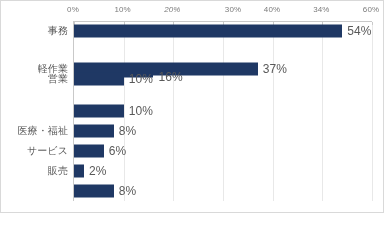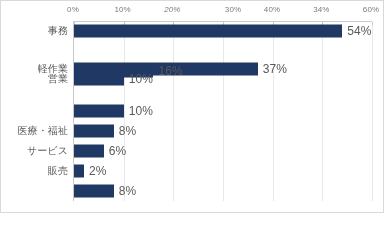--- a/index.html
+++ b/index.html
@@ -145,21 +145,21 @@
         <div class="bar" style="width: 268.2px; background: rgb(31, 56, 100);"></div>
         <div class="value-label" style="left: 346.2px;">54%</div>
       </div>
       <div class="bar-row" style="top: 38px; height: 20px;">
         <div class="cat-label">軽作業</div>
         <div class="bar" style="width: 183.767px; background: rgb(31, 56, 100);"></div>
         <div class="value-label" style="left: 261.767px;">37%</div>
       </div>
       <div class="bar-row" style="top: 40px; height: 20px;">
         <div class="bar" style="width: 79.4667px; background: rgb(31, 56, 100);"></div>
-        <div class="value-label" style="left: 157.467px;">16%</div>
+        <div class="value-label" style="left: 157.467px; margin-top: 6px;">16%</div>
       </div>
       <div class="bar-row" style="top: 48px; height: 20px; padding-left: 48px;">
         <div class="cat-label">営業</div>
         <div class="bar" style="width: 49.6667px; background: rgb(31, 56, 100);"></div>
         <div class="value-label" style="left: 127.667px;">10%</div>
       </div>
       <div class="bar-row" style="top: 80px; height: 20px;">
         <div class="bar" style="width: 49.6667px; background: rgb(31, 56, 100);"></div>
         <div class="value-label" style="left: 127.667px;">10%</div>
       </div>

